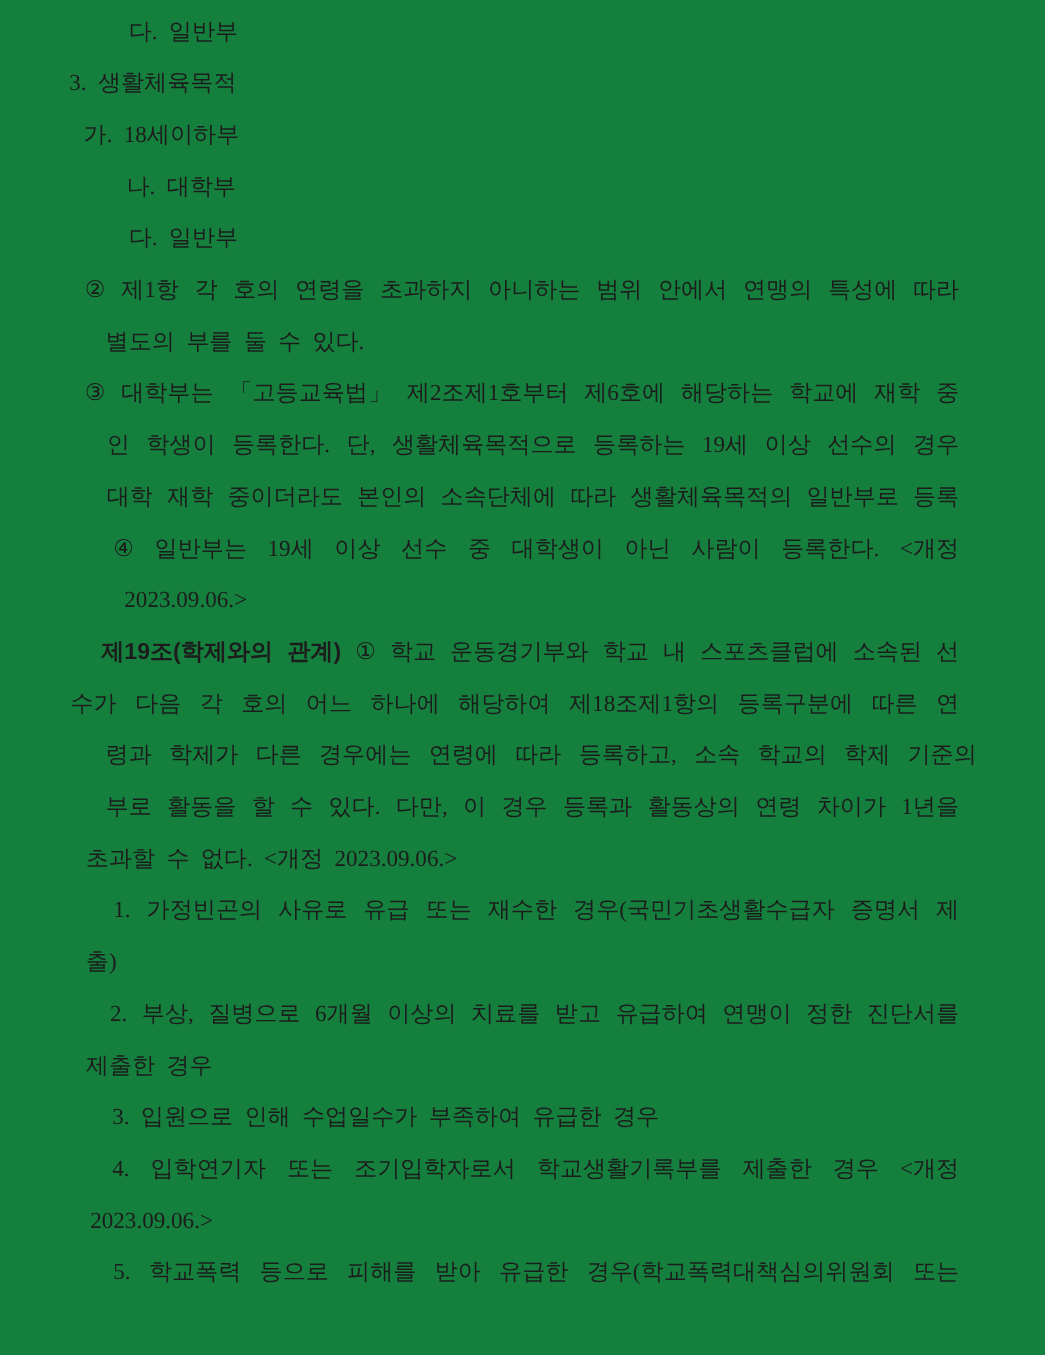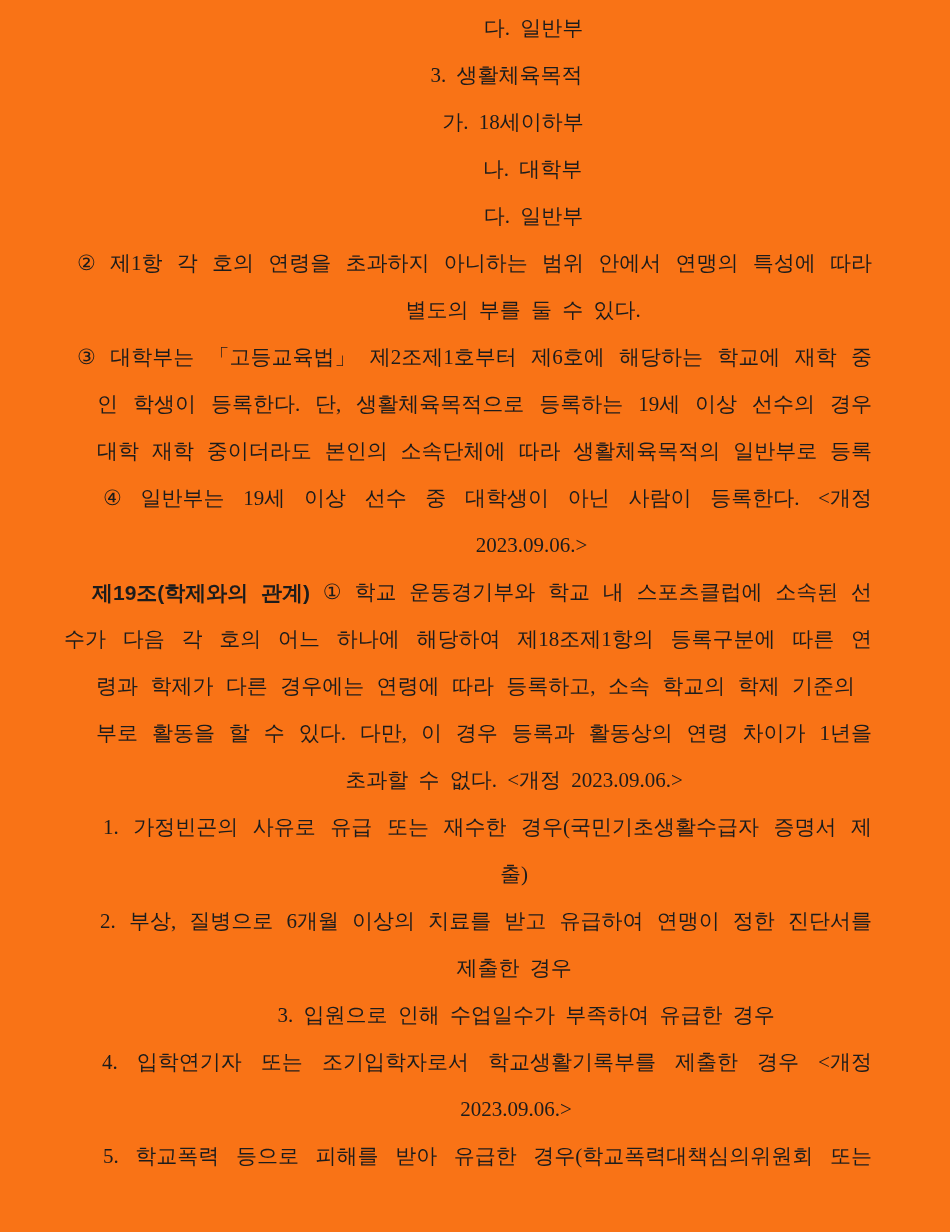--- a/index.html
+++ b/index.html
@@ -38,21 +38,21 @@
     white-space: pre;
   }
   .bold {
     font-family: "Liberation Sans", "DejaVu Sans", sans-serif;
     font-weight: 700;
   }
 </style>
 </head>
 <body>
 
-<div class="page" style="background: #f97316; color: rgb(28, 28, 28); text-align: center;">
+<div class="page" style="background: #15803d; color: rgb(28, 28, 28);">
     <div class="line" style="padding-left: 117px;"><span>다. 일반부</span></div>
     <div class="line" style="padding-left: 63px;"><span>3. 생활체육목적</span></div>
     <div class="line" style="padding-left: 76px;"><span>가. 18세이하부</span></div>
     <div class="line" style="padding-left: 115px;"><span>나. 대학부</span></div>
     <div class="line" style="padding-left: 117px;"><span>다. 일반부</span></div>
     <div class="line justify" style="padding-left: 77px; padding-right: 78px;">
       <span>②</span>
       <span>제1항</span>
       <span>각</span>
       <span>호의</span>
@@ -132,21 +132,21 @@
       <span>각</span>
       <span>호의</span>
       <span>어느</span>
       <span>하나에</span>
       <span>해당하여</span>
       <span>제18조제1항의</span>
       <span>등록구분에</span>
       <span>따른</span>
       <span>연</span>
     </div>
-    <div class="line justify" style="padding-left: 96px; padding-right: 95px; font-family: Liberation Serif, serif;">
+    <div class="line justify" style="padding-left: 96px; padding-right: 62px; font-family: Liberation Serif, serif;">
       <span>령과</span>
       <span>학제가</span>
       <span>다른</span>
       <span>경우에는</span>
       <span>연령에</span>
       <span>따라</span>
       <span>등록하고,</span>
       <span>소속</span>
       <span>학교의</span>
       <span>학제</span>

